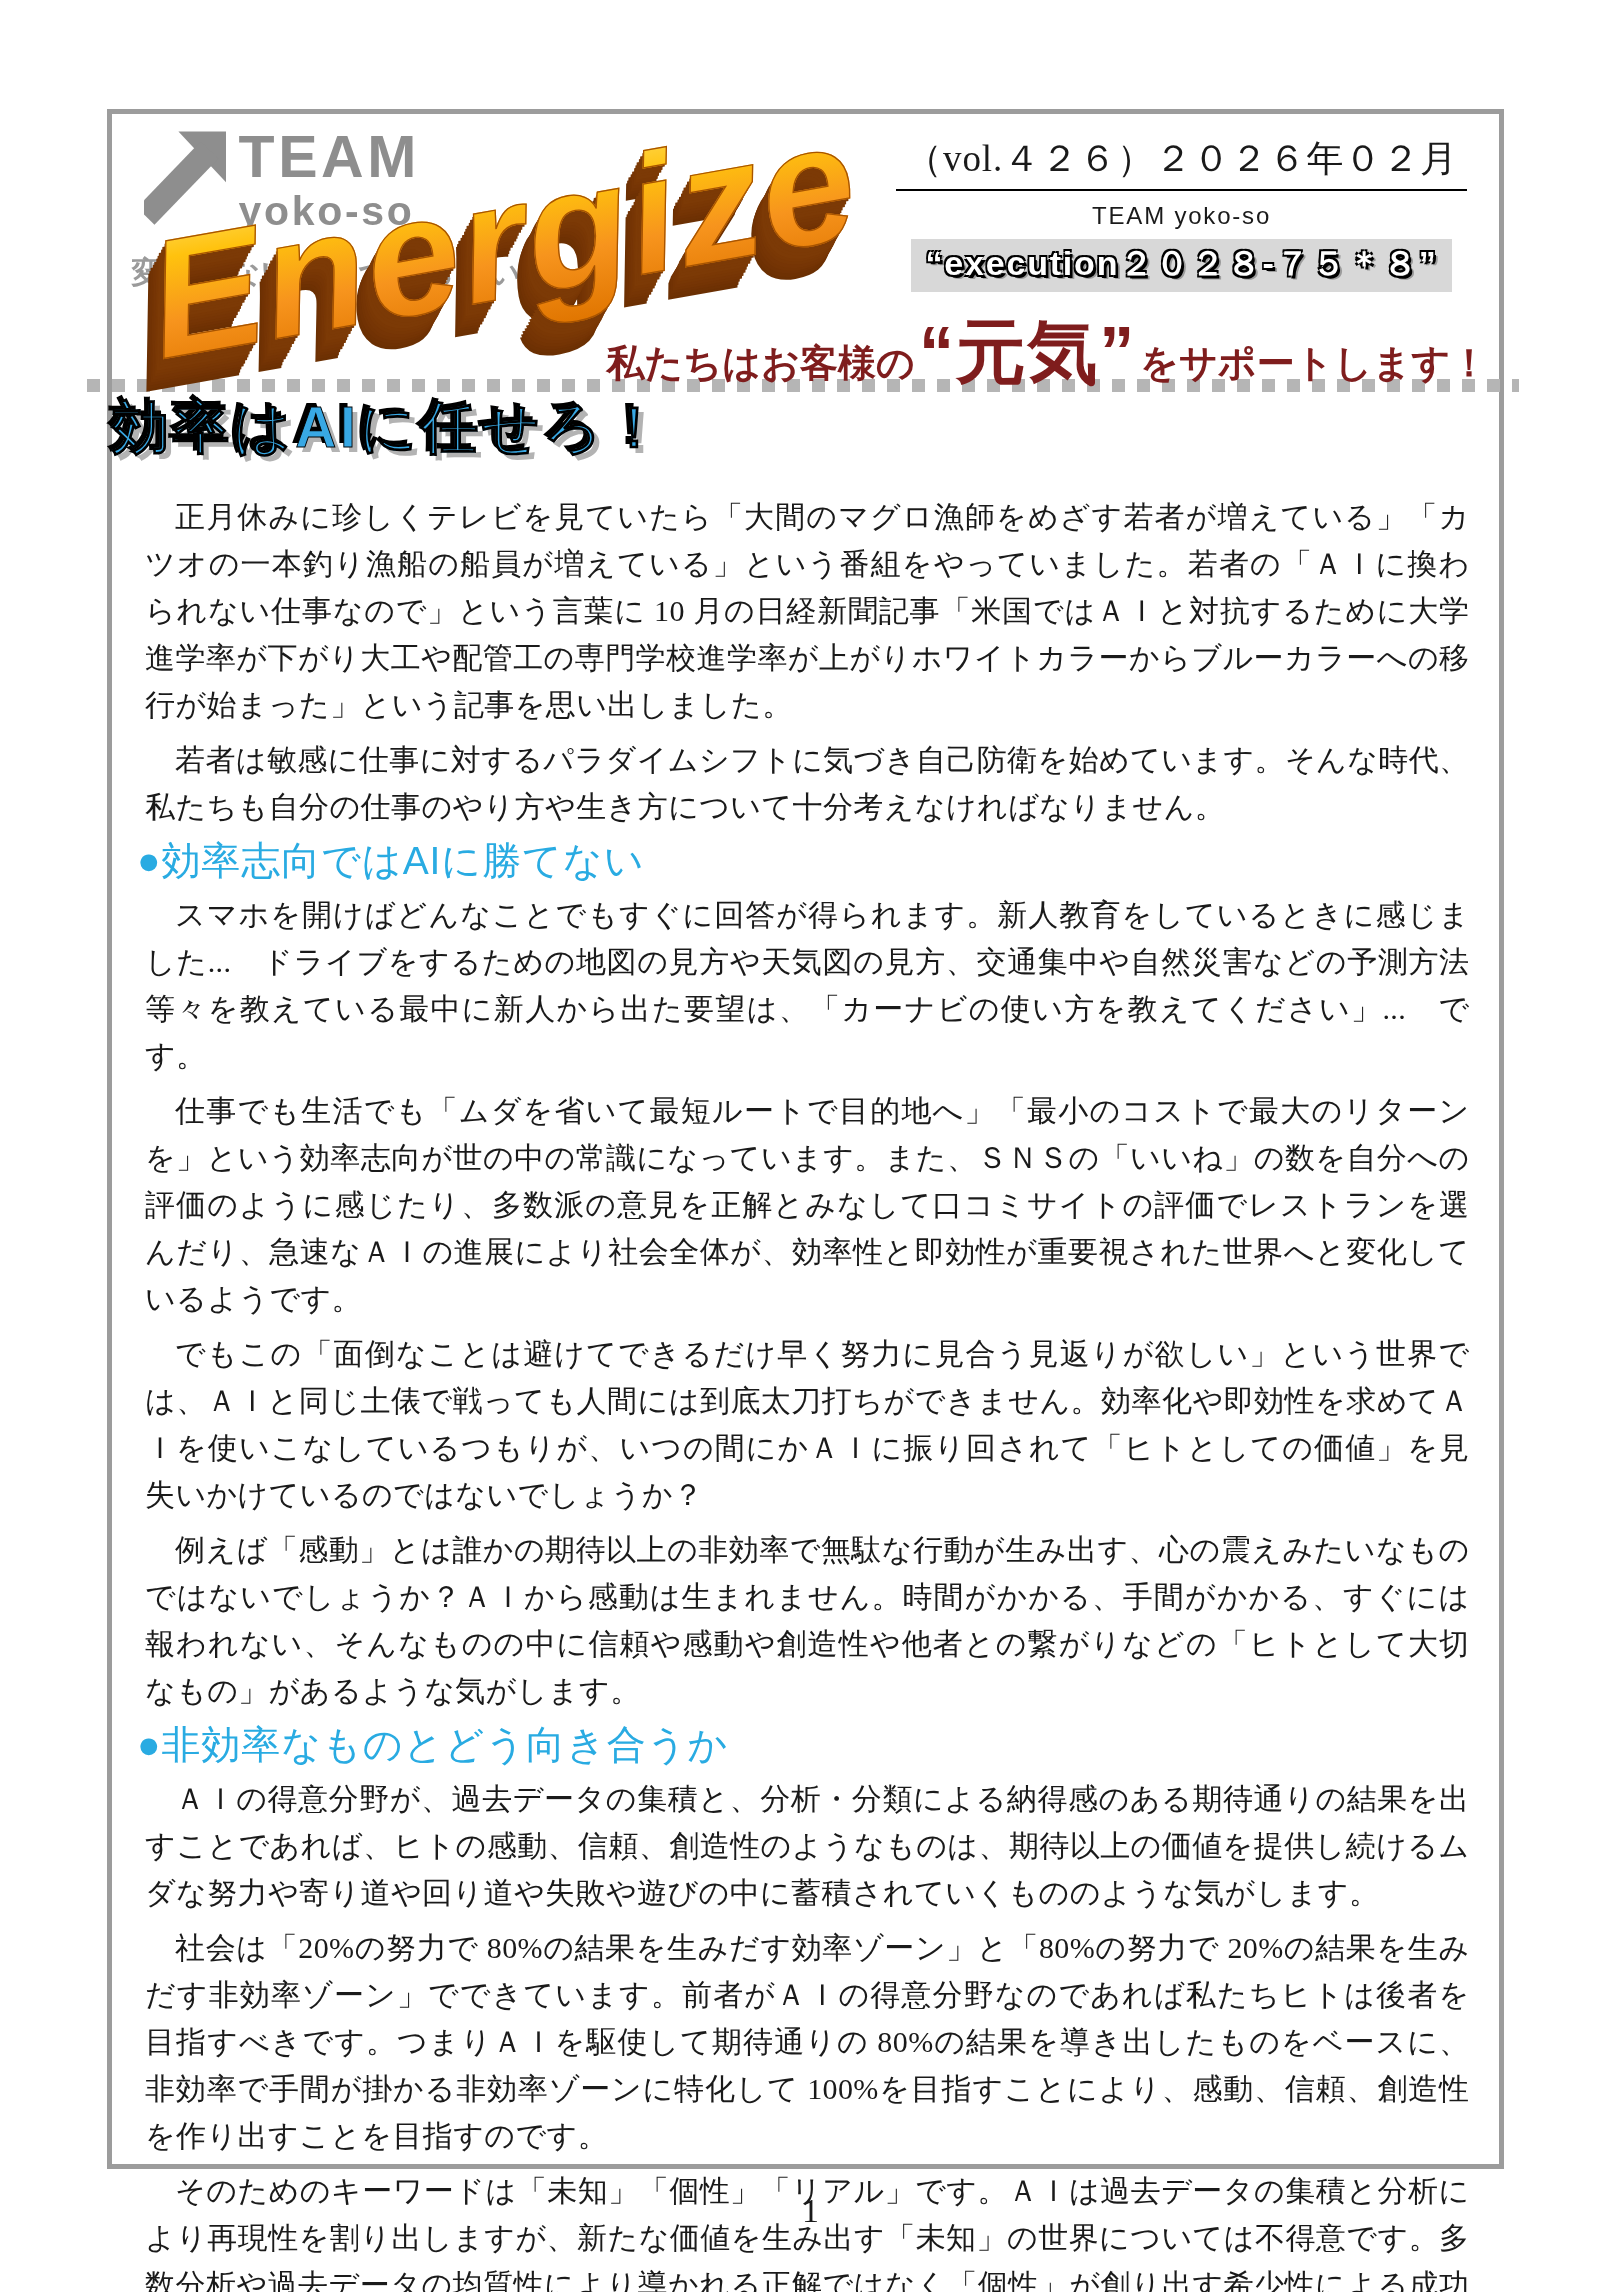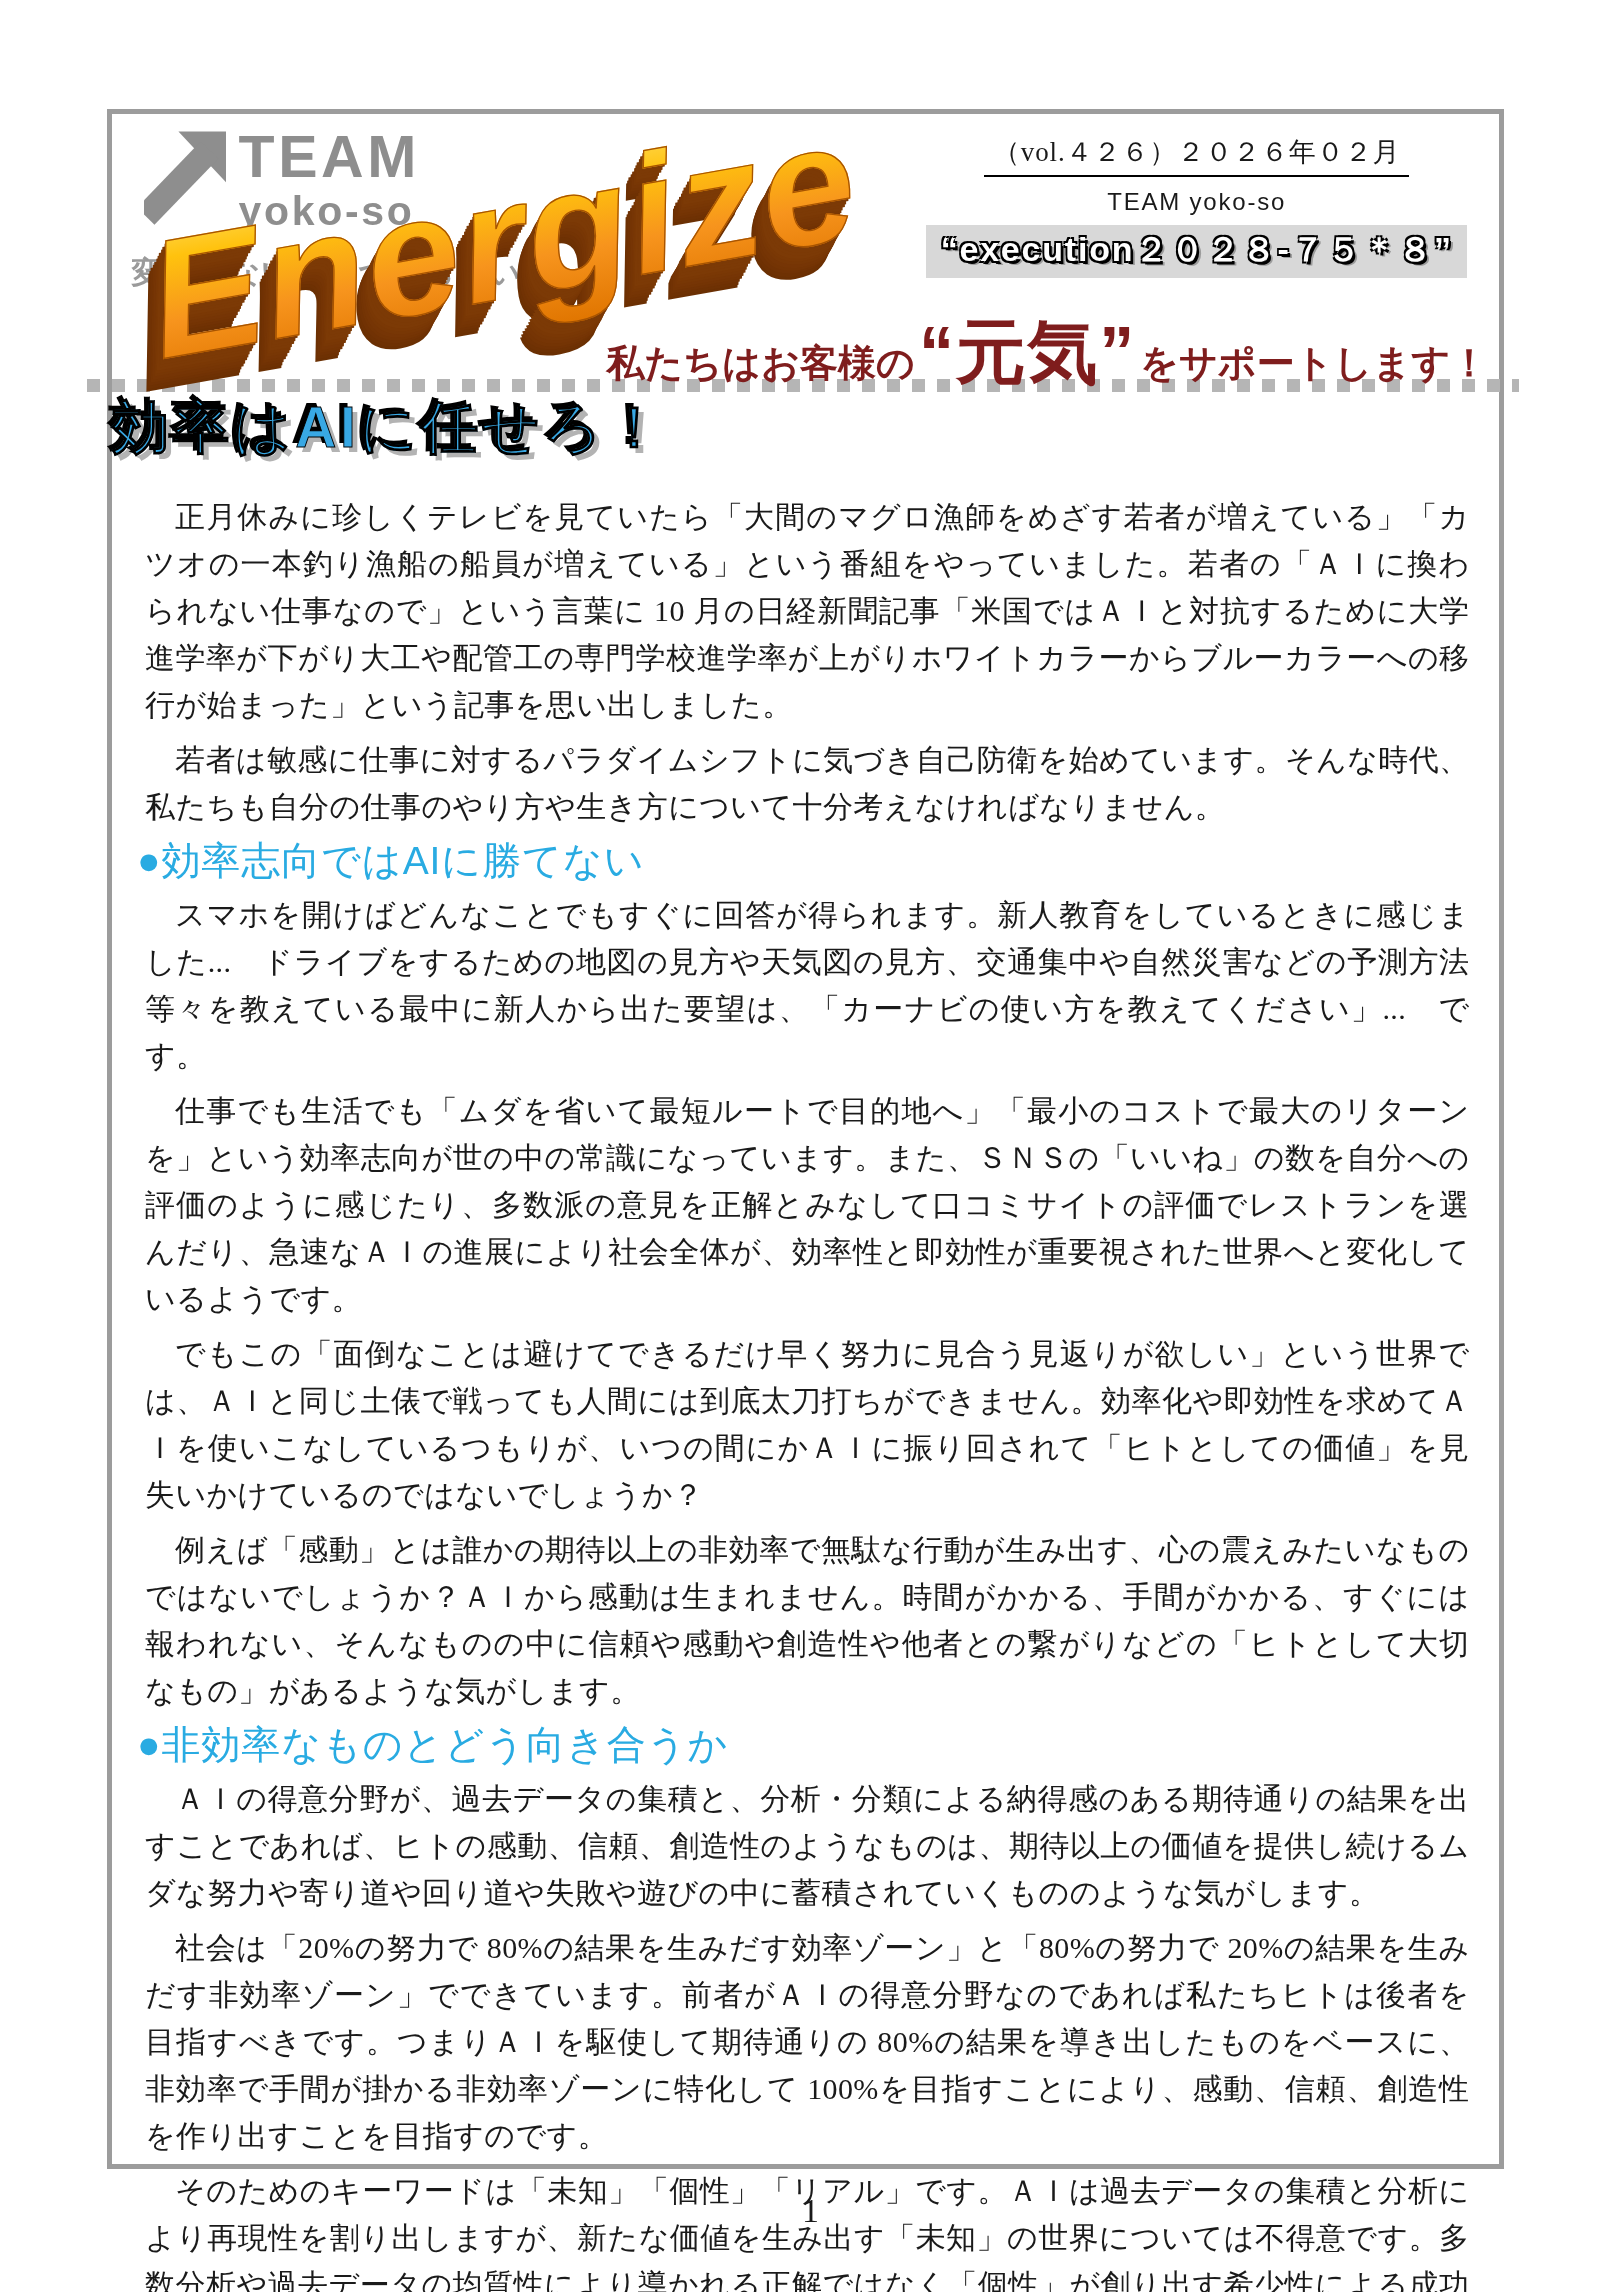--- a/index.html
+++ b/index.html
@@ -15,21 +15,21 @@
   .logo-texts{display:flex;flex-direction:column;line-height:1;}
   .logo-team{font-family:"Liberation Sans","DejaVu Sans",sans-serif;font-weight:bold;
              font-size:59px;color:#8e8e8e;letter-spacing:3.6px;}
   .logo-yokoso{font-family:"Liberation Sans","DejaVu Sans",sans-serif;font-weight:bold;
                font-size:41px;color:#8e8e8e;letter-spacing:2.7px;margin-top:3.6px;}
   .logo-tagline{font-family:"Liberation Sans","DejaVu Sans",sans-serif;font-weight:bold;
                 font-size:31px;color:#9a9a9a;margin-top:19.7px;margin-left:-12.5px;letter-spacing:0.9px;}
 
   
   .issue-block{position:absolute;top:19.7px;right:32px;text-align:center;}
-  .issue-vol{font-size:27px;letter-spacing:0.9px;border-bottom:2.7px solid #000;
+  .issue-vol{font-size:37px;letter-spacing:0.9px;border-bottom:2.7px solid #000;
              padding:0 9px 5.4px 9px;display:inline-block;font-family:Liberation Serif, serif;}
   .issue-team{font-family:"Liberation Sans","DejaVu Sans",sans-serif;font-size:24px;
               margin-top:10.7px;letter-spacing:1.8px;}
   .issue-badge{display:inline-block;margin-top:9px;background:#d8d8d8;padding:1.8px 14.3px 5.4px 14.3px;
                font-family:"Liberation Sans","DejaVu Sans",sans-serif;font-weight:bold;font-size:34px;
                color:#ffffff;letter-spacing:1.8px;
                text-shadow:-1.8px -1.8px 0 #000,1.8px -1.8px 0 #000,-1.8px 1.8px 0 #000,2.7px 2.7px 0 #000,4.5px 3.6px 0 #9c9c9c;text-align:right;}
 
   
   .energize{position:absolute;left:39px;top:104px;transform:rotate(-10deg);transform-origin:left center;

